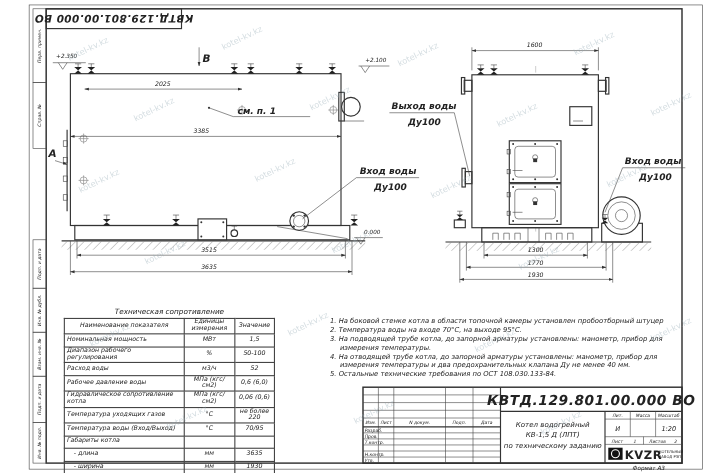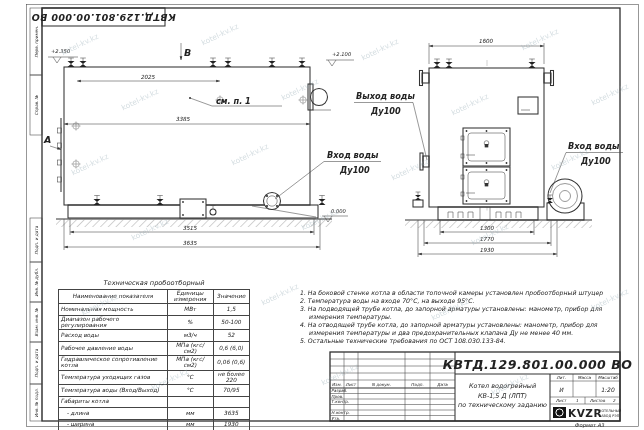--- a/index.html
+++ b/index.html
@@ -414,21 +414,21 @@
         <text class="logotxt" x="568" y="417">KVZR</text>
         <text class="logocap" x="599" y="411.5">КОТЕЛЬНЫЙ</text>
         <text class="logocap" x="599" y="416.5">ЗАВОД РЭП</text>
       </g>
     </g>
 
     <text class="elevtxt" x="575" y="427">Формат  А3</text>
   </svg>
 
   <div class="spec">
-    <div class="ttl">Техническая пробоотборный</div>
+    <div class="ttl">Техническая сопротивление</div>
     <table>
       <tbody>
           <tr>
         <th style="width:57%">Наименование показателя</th>
         <th style="width:24%">Единицы измерения</th>
         <th style="width:19%">Значение</th>
       </tr>
       <tr>
             <td>Номинальная мощность</td>
             <td class="c">МВт</td>

